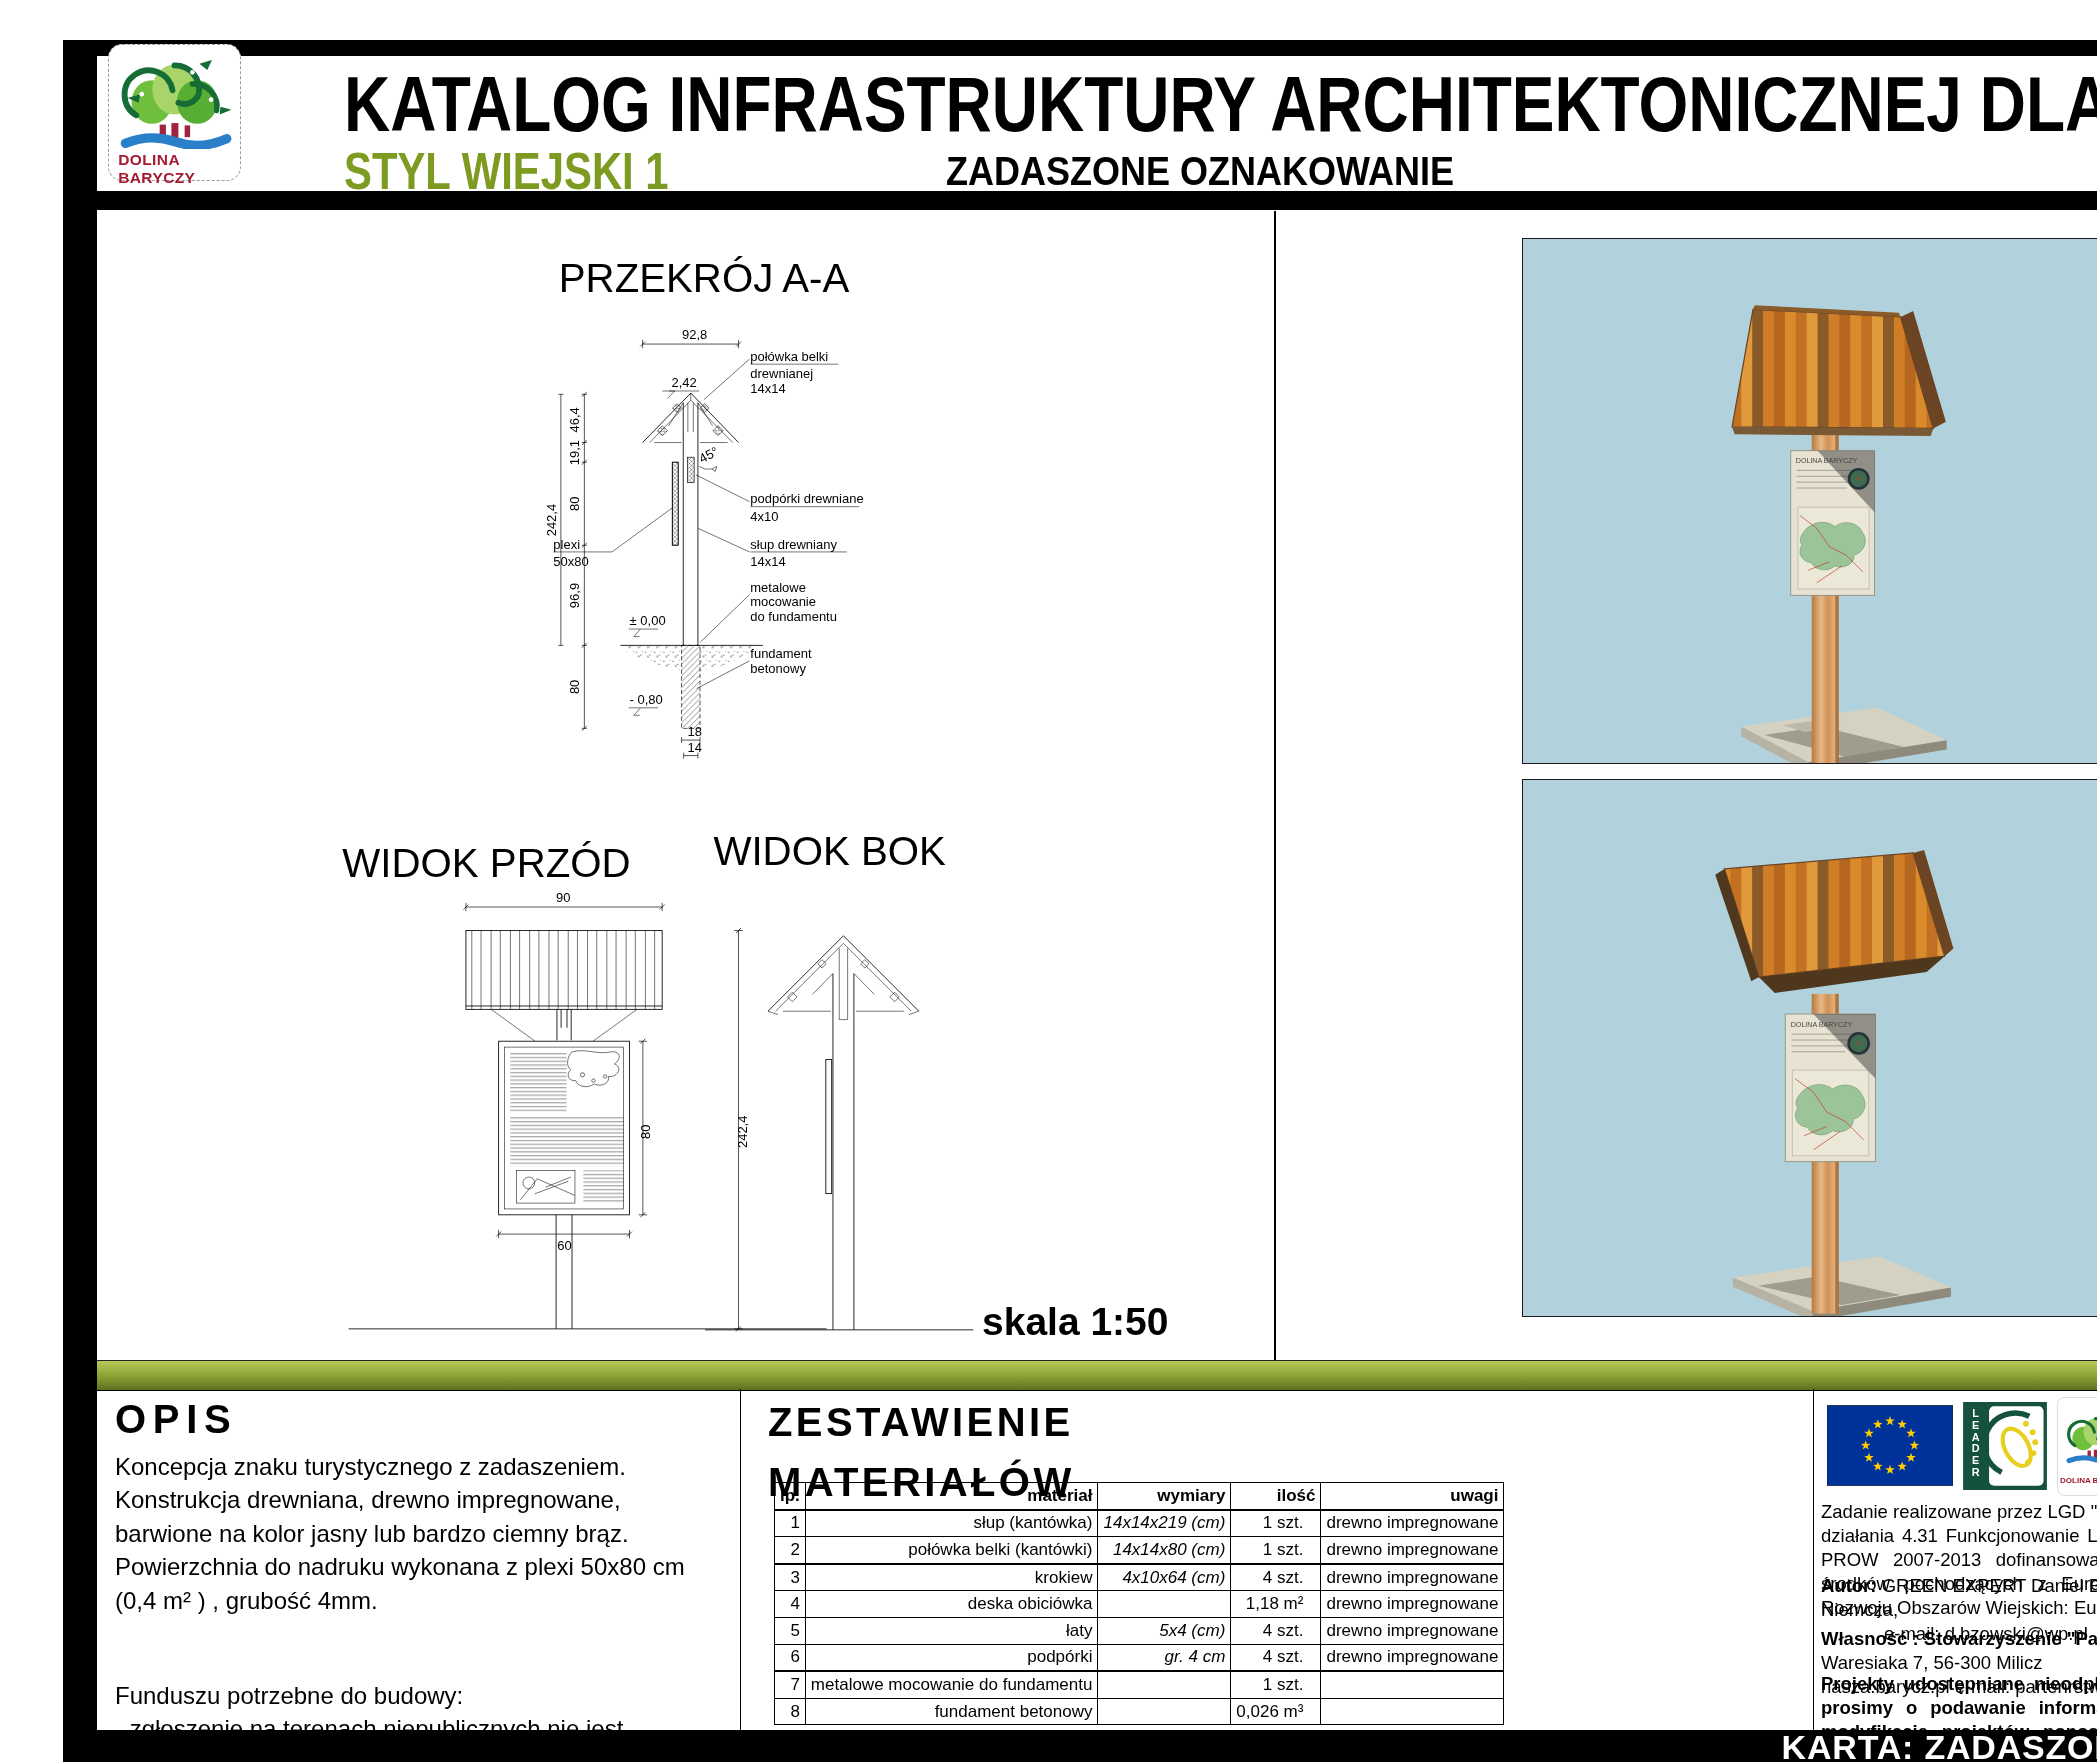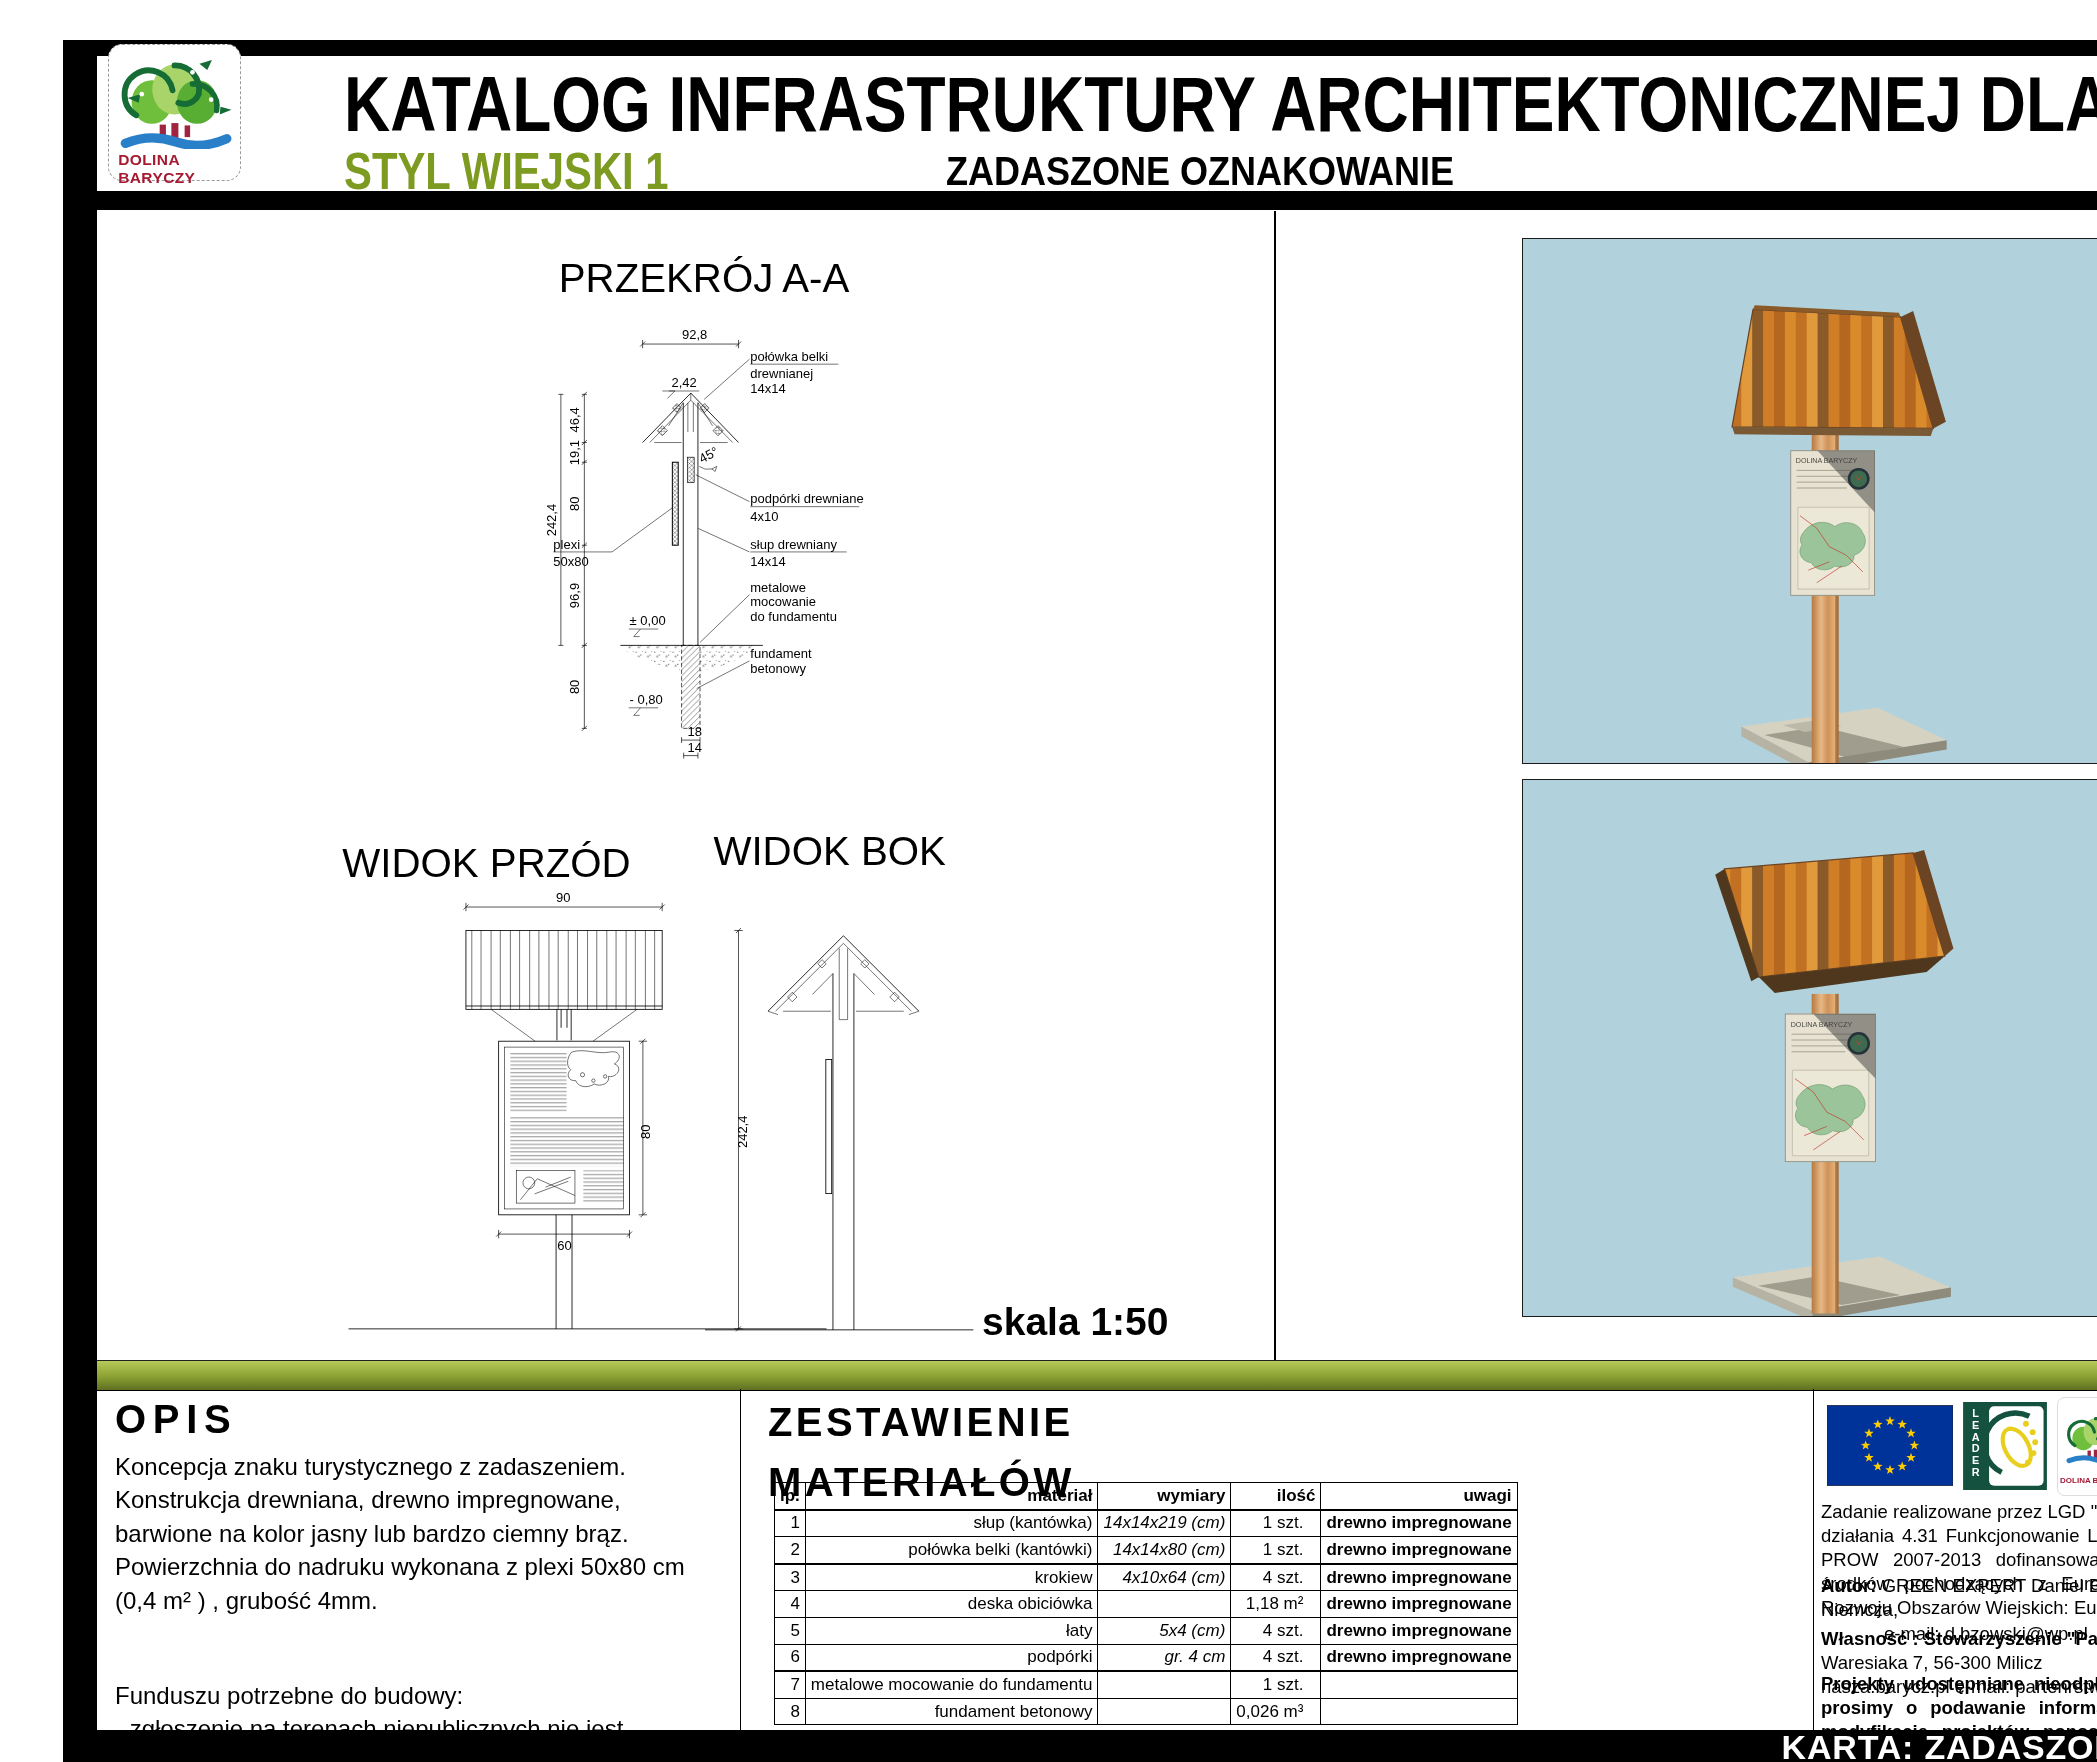--- a/index.html
+++ b/index.html
@@ -16,21 +16,21 @@
   .opis-h{font-size:40px;font-weight:bold;letter-spacing:6.7px;}
   .opis-body{font-size:24px;line-height:1.4;color:#000;width:600px;}
   .zest-h{font-size:40px;font-weight:bold;letter-spacing:3.4px;line-height:1.5;}
   table.mat{border-collapse:collapse;width:713px;font-size:17px;}
   table.mat th,table.mat td{border:0.8px solid #000;padding:0.8px 5px;height:24px;font-weight:normal;text-align:right;white-space:nowrap;overflow:hidden;}
   table.mat thead th{border-bottom:2.5px solid #000;font-weight:bold;}
   table.mat td.c0{text-align:right;width:44px;}
   table.mat td.c1{width:302px;}
   table.mat td.c2{width:126px;font-style:italic;}
   table.mat td.c3{width:105px;text-align:right;padding-right:17px;margin-top:8px;}
-  table.mat td.c4{width:136px;font-weight:bold;}
+  table.mat td.c4{width:136px;}
   table.mat tr.thick td{border-bottom:2.5px solid #000;}
   .credit{font-size:18.5px;color:#000;width:631px;line-height:1.3;}
   .just{text-align:justify;}
   .panel{background:#b1d2dc;border:1.3px solid #1b1b1b;}
   .footer-text{color:#fff;font-weight:bold;font-size:34px;letter-spacing:0.8px;}
   svg text{font-family:"Liberation Sans",sans-serif;}
   .d{font-size:31px;fill:#000;}
   .lbl{font-size:31px;fill:#000;}
   .ln{stroke:#000;stroke-width:2;fill:none;}
   .thn{stroke:#000;stroke-width:1.3;fill:none;}

